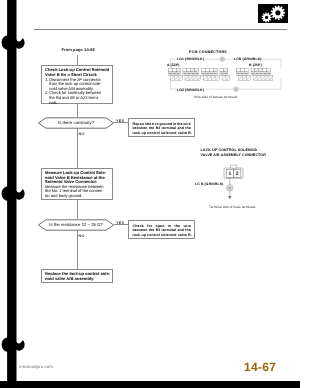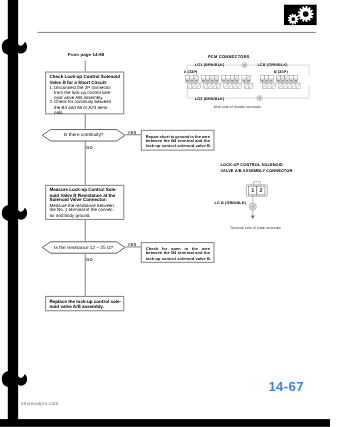--- a/index.html
+++ b/index.html
@@ -7,21 +7,21 @@
        overflow:hidden;position:relative;-webkit-font-smoothing:antialiased;
        text-rendering:geometricPrecision;}
   .page{position:absolute;left:0;top:0;width:300px;height:388px;background:#fff;}
 
   
   .spine{position:absolute;left:1.4px;top:0;}
   .footer-bar{position:absolute;left:0;top:381px;width:300px;height:7px;background:#000;}
 
   .logo{position:absolute;left:258px;top:4px;width:30px;height:19px;}
   .rule{position:absolute;left:34px;top:29px;width:253px;height:0.9px;background:#8a8a8a;}
-  .pageno{position:absolute;left:244px;top:344px;font-weight:bold;font-size:12px;letter-spacing:0.3px;color:#3b82f6;}
+  .pageno{position:absolute;left:244px;top:360px;font-weight:bold;font-size:12px;letter-spacing:0.3px;color:#a16207;}
   .watermark{position:absolute;left:19px;top:364px;font-size:4.4px;color:#6c6c6c;letter-spacing:0.1px;}
 
   
   .fromtxt{position:absolute;left:61.5px;top:47.3px;font-size:4.0px;font-weight:bold;color:#111;letter-spacing:0.1px;}
   .box{position:absolute;border:0.5px solid #8c8c8c;background:#fff;box-sizing:border-box;}
   .box .bt{font-size:4.15px;font-weight:bold;line-height:4.6px;color:#000;white-space:nowrap;}
   .box .bn{font-size:4.05px;line-height:4.6px;color:#000;white-space:nowrap;}
   .conn{position:absolute;background:#8c8c8c;}
   .vline{width:0.7px;}
   .hline{height:0.7px;}

